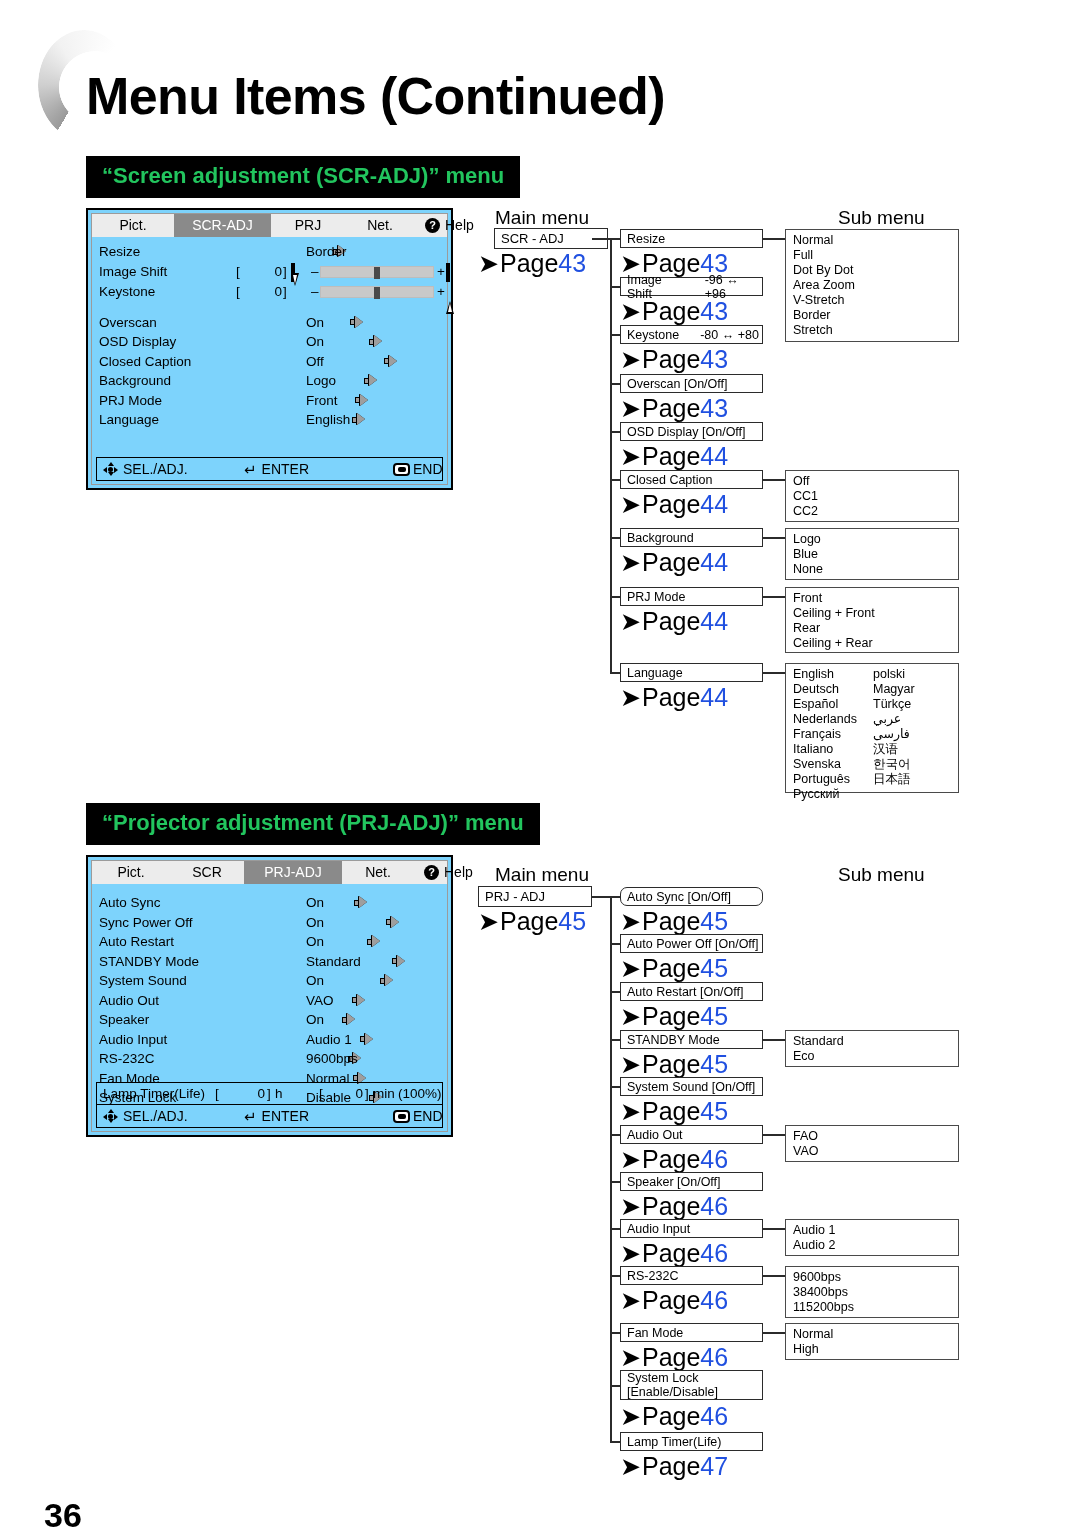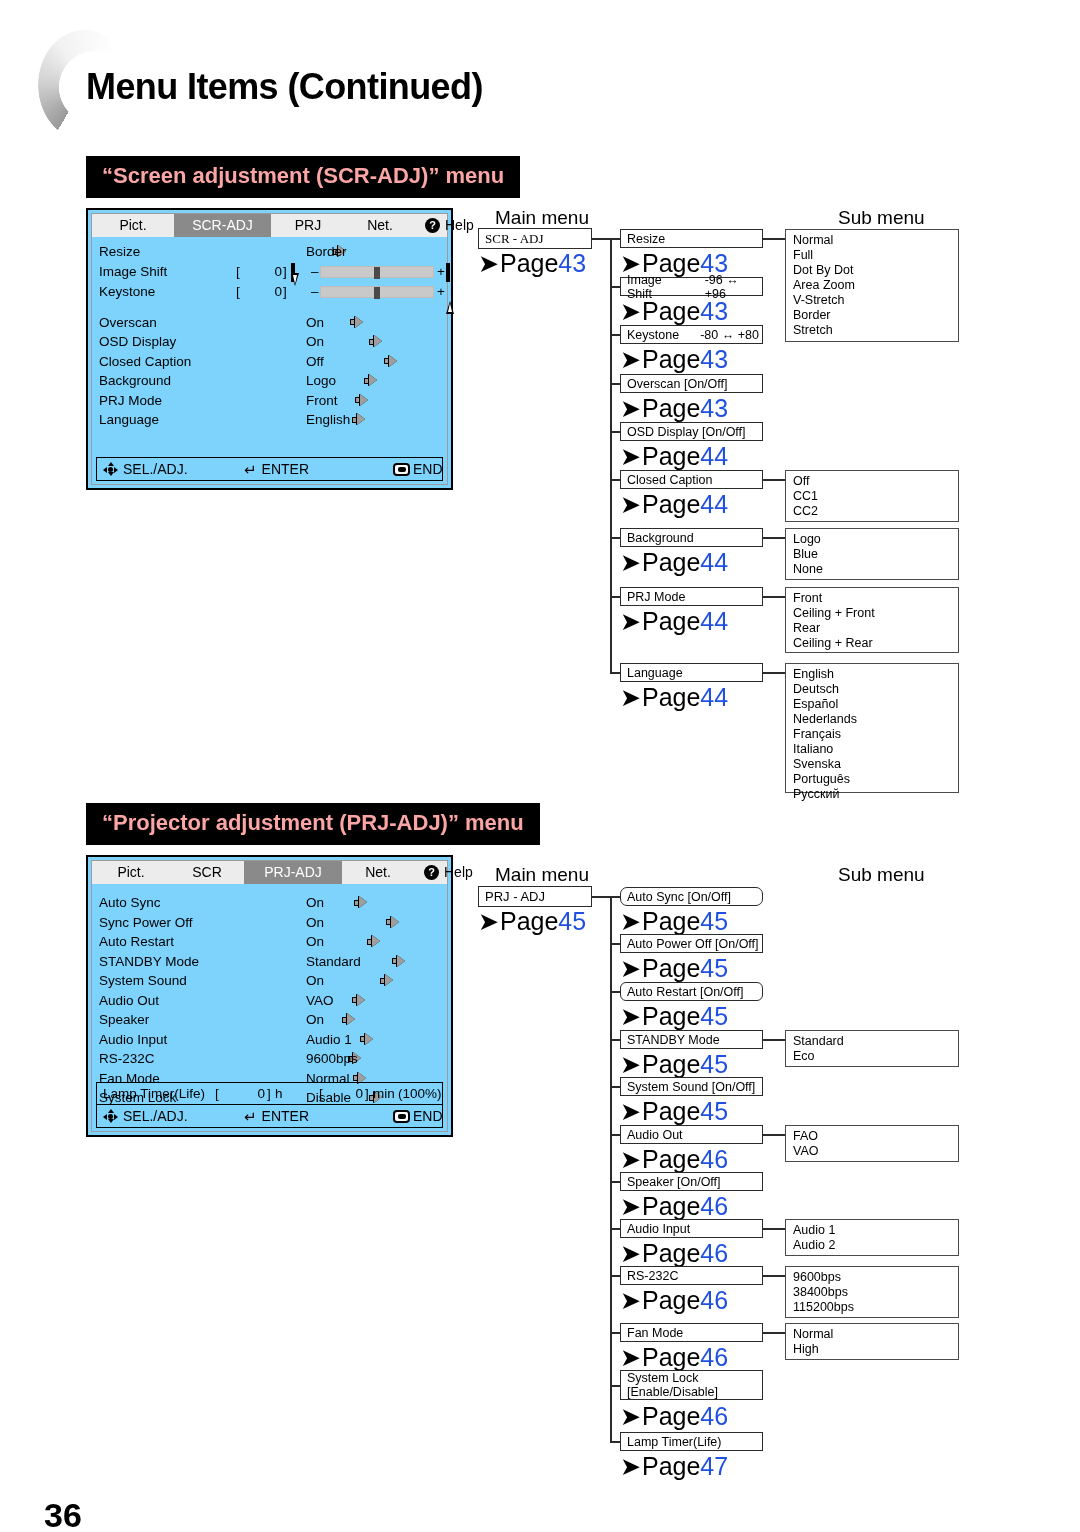--- a/index.html
+++ b/index.html
@@ -15,26 +15,26 @@
     left:38px;top:30px;width:92px;height:110px;
     border-radius:50%;
     background:
       radial-gradient(circle at 62% 52%, #ffffff 0 44%, rgba(0,0,0,0.0) 45%),
       conic-gradient(from 210deg, #9a9a9a 0deg, #cfcfcf 60deg, #f2f2f2 120deg, #ffffff 190deg, #ffffff 360deg);
     -webkit-mask:radial-gradient(circle at 62% 52%, transparent 0 44%, #000 45%);
             mask:radial-gradient(circle at 62% 52%, transparent 0 44%, #000 45%);
   }
   #page-title{
     left:86px;top:66px;
-    font-size:36px;font-weight:bold;letter-spacing:-0.6px;text-align:right;
+    font-size:52px;font-weight:bold;letter-spacing:-0.6px;text-align:right;
   }
 
   
   .banner{
-    background:#000;color:#fca5a5;font-weight:bold;font-size:22px;
+    background:#000;color:#22c55e;font-weight:bold;font-size:22px;
     padding:7px 16px 9px 16px;white-space:nowrap;
   }
   #banner-scr{left:86px;top:156px;}
   #banner-prj{left:86px;top:803px;}
 
   
   .osd{
     border:2px solid #000;background:#7dd3fc;
     font-size:13.5px;
   }
@@ -264,21 +264,21 @@
         <span class="end-ico"></span>
         <span>END</span>
       </span>
     </div>
   </div>
 </div>
 
 <div class="abs colhead" style="left:495px;top:207px;">Main menu</div>
 <div class="abs colhead" style="left:838px;top:207px;">Sub menu</div>
 
-<div class="fbox fbox-main" style="left:478px;top:228px;width:114px;height:21px;font-family:Liberation Serif, serif;">SCR - ADJ</div>
+<div class="fbox fbox-main" style="left:494px;top:228px;width:114px;height:21px;">SCR - ADJ</div>
 <div class="pageref" style="left:478px;top:249px;">
   <span class="arw">➤</span>
   <span class="lbl">Page</span>
   <span class="num">43</span>
 </div>
 
 <div class="hline" style="left:592px;top:238px;width:19px;"></div>
 
 <div class="vline" style="left:610px;top:238px;height:435px;"></div>
 
@@ -389,20 +389,30 @@
     <div>
       <div>English</div>
       <div>Deutsch</div>
       <div>Español</div>
       <div>Nederlands</div>
       <div>Français</div>
       <div>Italiano</div>
       <div>Svenska</div>
       <div>Português</div>
       <div>Русский</div>
+    </div>
+    <div>
+      <div>polski</div>
+      <div>Magyar</div>
+      <div>Türkçe</div>
+      <div>عربي</div>
+      <div>فارسی</div>
+      <div>汉语</div>
+      <div>한국어</div>
+      <div>日本語</div>
     </div>
   </div>
 </div>
 <div class="pageref" style="left:620px;top:683px;">
   <span class="arw">➤</span>
   <span class="lbl">Page</span>
   <span class="num">44</span>
 </div>
 
 <div class="abs banner" id="banner-prj">“Projector adjustment (PRJ-ADJ)” menu</div>
@@ -537,21 +547,21 @@
 
 <div class="hline" style="left:610px;top:943px;width:12px;"></div>
 <div class="fbox" style="left:620px;top:934px;width:143px;height:19px;">Auto Power Off [On/Off]</div>
 <div class="pageref" style="left:620px;top:954px;">
   <span class="arw">➤</span>
   <span class="lbl">Page</span>
   <span class="num">45</span>
 </div>
 
 <div class="hline" style="left:610px;top:991px;width:12px;"></div>
-<div class="fbox" style="left:620px;top:982px;width:143px;height:19px;border-radius:6px;">Auto Restart [On/Off]</div>
+<div class="fbox" style="left:620px;top:982px;width:143px;height:19px;">Auto Restart [On/Off]</div>
 <div class="pageref" style="left:620px;top:1002px;">
   <span class="arw">➤</span>
   <span class="lbl">Page</span>
   <span class="num">45</span>
 </div>
 
 <div class="hline" style="left:610px;top:1039px;width:12px;"></div>
 <div class="fbox" style="left:620px;top:1030px;width:143px;height:19px;">STANDBY Mode</div>
 <div class="hline" style="left:763px;top:1039px;width:22px;"></div>
 <div class="sbox" style="left:785px;top:1030px;width:174px;height:37px;">

